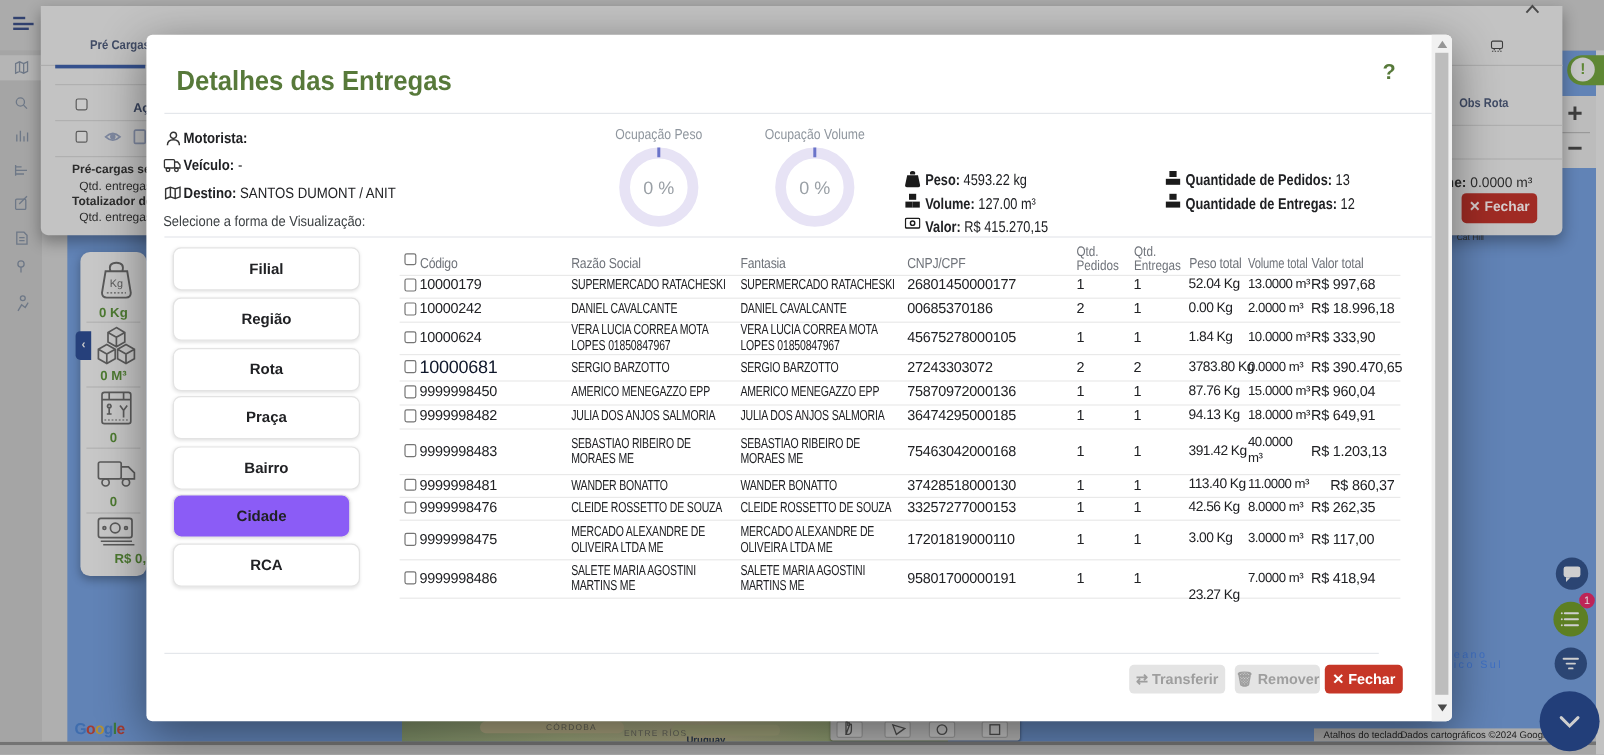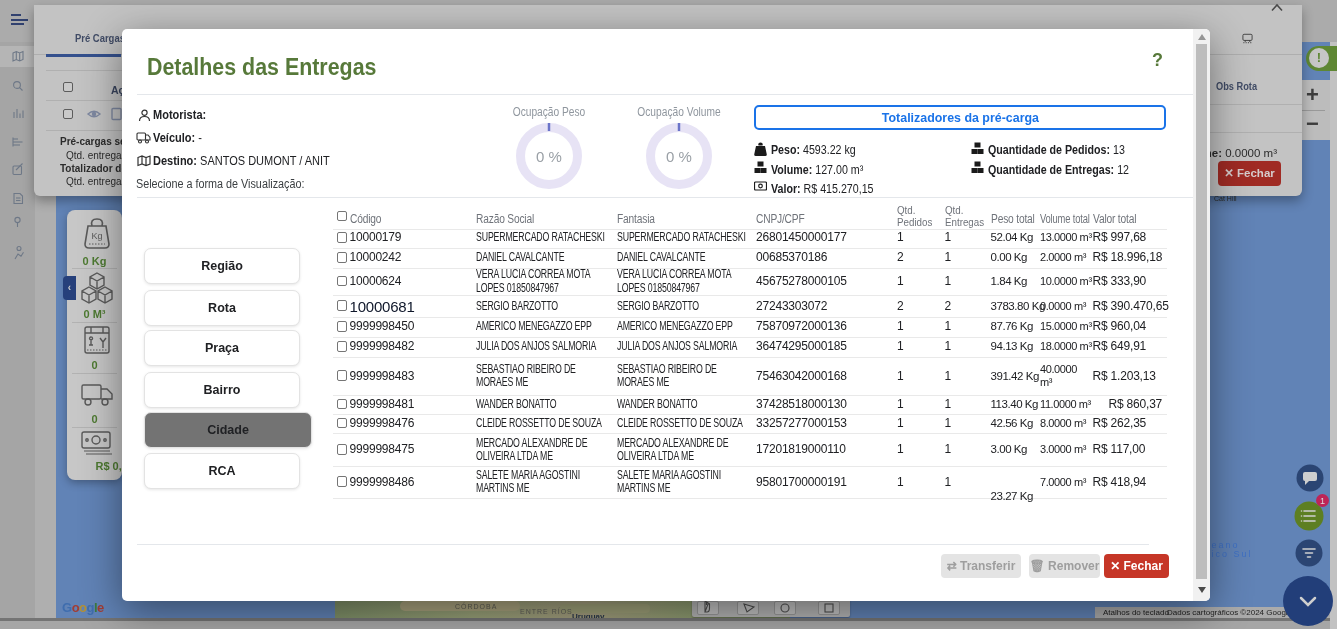--- a/index.html
+++ b/index.html
@@ -212,21 +212,20 @@
 <circle cx="35" cy="35" r="28.5" fill="none" stroke="#e7e3f5" stroke-width="9"></circle>
 <line x1="35" y1="2" x2="35" y2="10" stroke="#6b74c9" stroke-width="2.5"></line>
 <text x="35" y="41" font-size="15" fill="#9aa0a6" text-anchor="middle" font-family="Liberation Sans">0 %</text>
     </svg>
 <div class="a" style="left:496.5px;top:76px;width:120px;text-align:center;font-size:12px;color:#8f969e;transform:scaleX(0.85);white-space:nowrap">Ocupação Volume</div>
 <svg class="a" style="left:521.5px;top:92.5px" width="70" height="70" viewBox="0 0 70 70">
 <circle cx="35" cy="35" r="28.5" fill="none" stroke="#e7e3f5" stroke-width="9"></circle>
 <line x1="35" y1="2" x2="35" y2="10" stroke="#6b74c9" stroke-width="2.5"></line>
 <text x="35" y="41" font-size="15" fill="#9aa0a6" text-anchor="middle" font-family="Liberation Sans">0 %</text>
     </svg>
-<div class="a" style="left:632px;top:76.5px;width:412px;height:25px;border:2px solid #1a73e8;border-radius:5px;text-align:center;line-height:21px;font-size:13.5px;font-weight:bold;color:#1a73e8"><span style="display:inline-block;transform:scaleX(0.92)">Totalizadores da pré-carga</span></div>
 <svg class="a" style="left:632px;top:113px" width="13" height="62" viewBox="0 0 13 62" fill="#1b1b1b">
 <path d="M4.5 3.5 q-1-3 2-3 q3 0 2 3z M2 4 h9 l1.8 8.5 q0 1.5-1.5 1.5 h-9.6 q-1.5 0-1.5-1.5z"></path>
 <g>
         <rect x="3.5" y="19.5" width="6" height="5"></rect>
         <rect x="0.5" y="26" width="6" height="5"></rect>
         <rect x="6.5" y="26" width="6" height="5"></rect>
       </g>
 <g fill="none" stroke="#1b1b1b" stroke-width="1.2">
         <rect x="0.5" y="40" width="12" height="8" rx="1"></rect>
         <circle cx="6.5" cy="44" r="1.8"></circle>
@@ -243,25 +242,26 @@
       </g>
 <g>
         <rect x="3.5" y="19.5" width="6" height="5"></rect>
         <rect x="0.5" y="26" width="6" height="5"></rect>
         <rect x="6.5" y="26" width="6" height="5"></rect>
       </g>
 </svg>
 <div class="a" style="left:866px;top:113.5px;font-size:13px;color:#202124;transform:scaleX(0.82);transform-origin:left center;white-space:nowrap"><b>Quantidade de Pedidos:</b> 13</div>
 <div class="a" style="left:866px;top:133px;font-size:13px;color:#202124;transform:scaleX(0.82);transform-origin:left center;white-space:nowrap"><b>Quantidade de Entregas:</b> 12</div>
 <div class="a" style="left:15px;top:168.5px;width:1058px;height:1px;background:#e4e7eb"></div>
+<div class="a" style="left:22px;top:177.5px;width:156px;height:36px;background:#fff;border:1px solid #e3e3e3;border-radius:7px;box-shadow:0 1px 3px rgba(0,0,0,.1);text-align:center;line-height:34px;font-size:12.5px;font-weight:bold;color:#202124">Filial</div>
 <div class="a" style="left:22px;top:219.5px;width:156px;height:36px;background:#fff;border:1px solid #e3e3e3;border-radius:7px;box-shadow:0 1px 3px rgba(0,0,0,.1);text-align:center;line-height:34px;font-size:12.5px;font-weight:bold;color:#202124">Região</div>
 <div class="a" style="left:22px;top:261px;width:156px;height:36px;background:#fff;border:1px solid #e3e3e3;border-radius:7px;box-shadow:0 1px 3px rgba(0,0,0,.1);text-align:center;line-height:34px;font-size:12.5px;font-weight:bold;color:#202124">Rota</div>
 <div class="a" style="left:22px;top:343.5px;width:156px;height:36px;background:#fff;border:1px solid #e3e3e3;border-radius:7px;box-shadow:0 1px 3px rgba(0,0,0,.1);text-align:center;line-height:34px;font-size:12.5px;font-weight:bold;color:#202124">Bairro</div>
 <div class="a" style="left:22px;top:301.5px;width:156px;height:36px;background:#fff;border:1px solid #e3e3e3;border-radius:7px;box-shadow:0 1px 3px rgba(0,0,0,.1);text-align:center;line-height:34px;font-size:12.5px;font-weight:bold;color:#202124">Praça</div>
-<div class="a" style="left:22px;top:383.5px;width:168px;height:36px;background:#737373;border:1px solid #e3e3e3;border-radius:7px;box-shadow:0 1px 3px rgba(0,0,0,.1);text-align:center;line-height:34px;font-size:12.5px;font-weight:bold;color:#202124">Cidade</div>
+<div class="a" style="left:22px;top:383.5px;width:148px;height:36px;background:#8b5cf6;border:1px solid #e3e3e3;border-radius:7px;box-shadow:0 1px 3px rgba(0,0,0,.1);text-align:center;line-height:34px;font-size:12.5px;font-weight:bold;color:#202124">Cidade</div>
 <div class="a" style="left:22px;top:424.5px;width:156px;height:36px;background:#fff;border:1px solid #e3e3e3;border-radius:7px;box-shadow:0 1px 3px rgba(0,0,0,.1);text-align:center;line-height:34px;font-size:12.5px;font-weight:bold;color:#202124">RCA</div>
 <div class="a" style="left:214.5px;top:182px;width:10.5px;height:10.5px;border:1.5px solid #757575;border-radius:2px"></div>
 <div class="a" style="left:227.5px;top:183px;font-size:12px;color:#6f737a;letter-spacing:-0.2px;white-space:nowrap;transform:scaleX(0.85);transform-origin:left center">Código</div>
 <div class="a" style="left:354px;top:183px;font-size:12px;color:#6f737a;letter-spacing:-0.2px;white-space:nowrap;transform:scaleX(0.85);transform-origin:left center">Razão Social</div>
 <div class="a" style="left:495px;top:183px;font-size:12px;color:#6f737a;letter-spacing:-0.2px;white-space:nowrap;transform:scaleX(0.85);transform-origin:left center">Fantasia</div>
 <div class="a" style="left:634px;top:183px;font-size:12px;color:#6f737a;letter-spacing:-0.2px;white-space:nowrap;transform:scaleX(0.85);transform-origin:left center">CNPJ/CPF</div>
 <div class="a" style="left:868.5px;top:183px;font-size:12px;color:#6f737a;letter-spacing:-0.2px;white-space:nowrap;transform:scaleX(0.85);transform-origin:left center">Peso total</div>
 <div class="a" style="left:970.5px;top:183px;font-size:12px;color:#6f737a;letter-spacing:-0.2px;white-space:nowrap;transform:scaleX(0.85);transform-origin:left center">Valor total</div>
 <div class="a" style="left:918px;top:183px;font-size:12px;color:#6f737a;letter-spacing:-0.2px;white-space:nowrap;transform:scaleX(0.78);transform-origin:left center">Volume total</div>
 <div class="a" style="left:775px;top:175px;font-size:11.5px;color:#6f737a;line-height:12px;transform:scaleX(0.85);transform-origin:left center">Qtd.<br>Pedidos</div>

